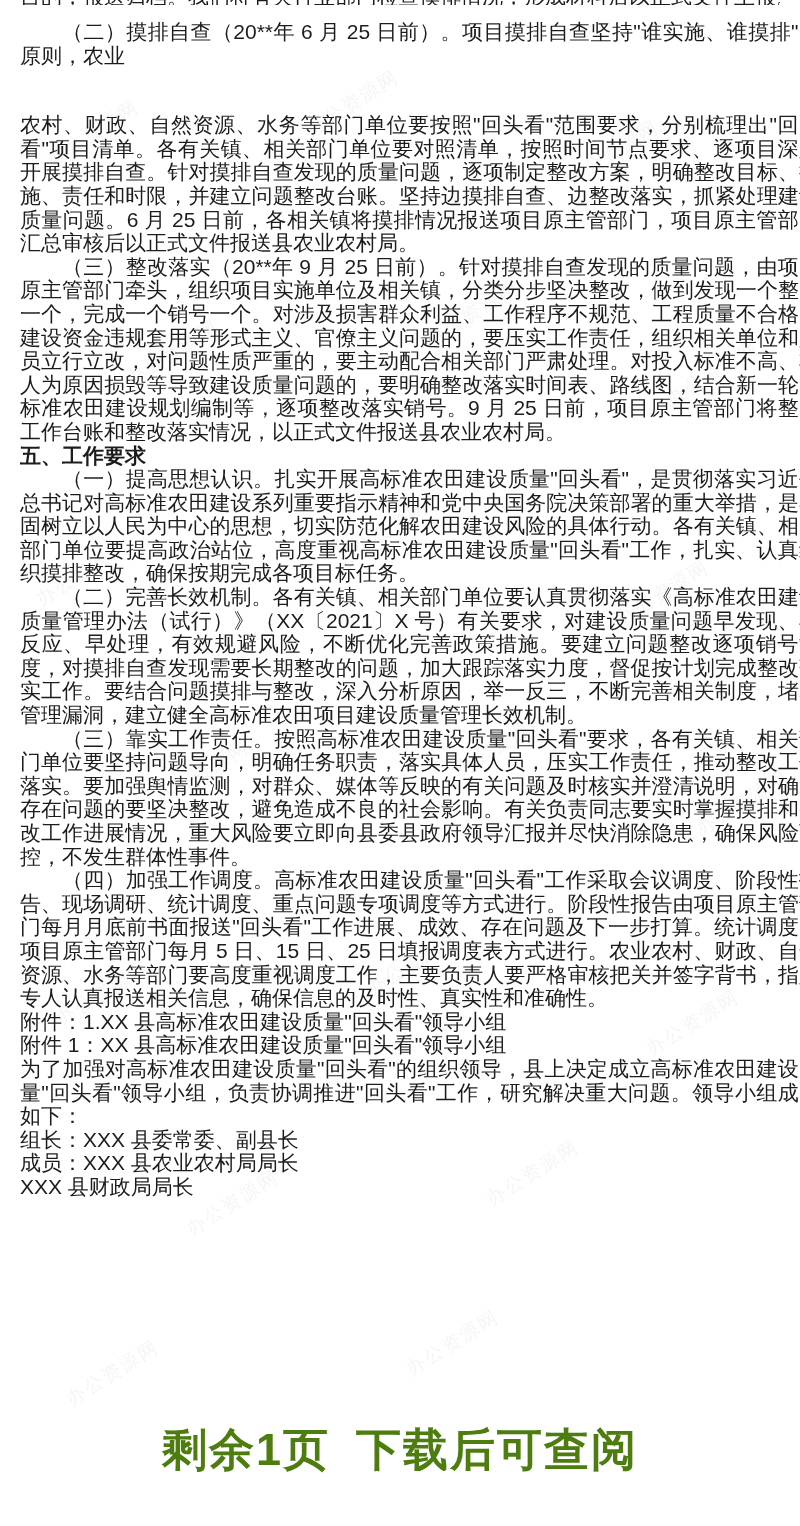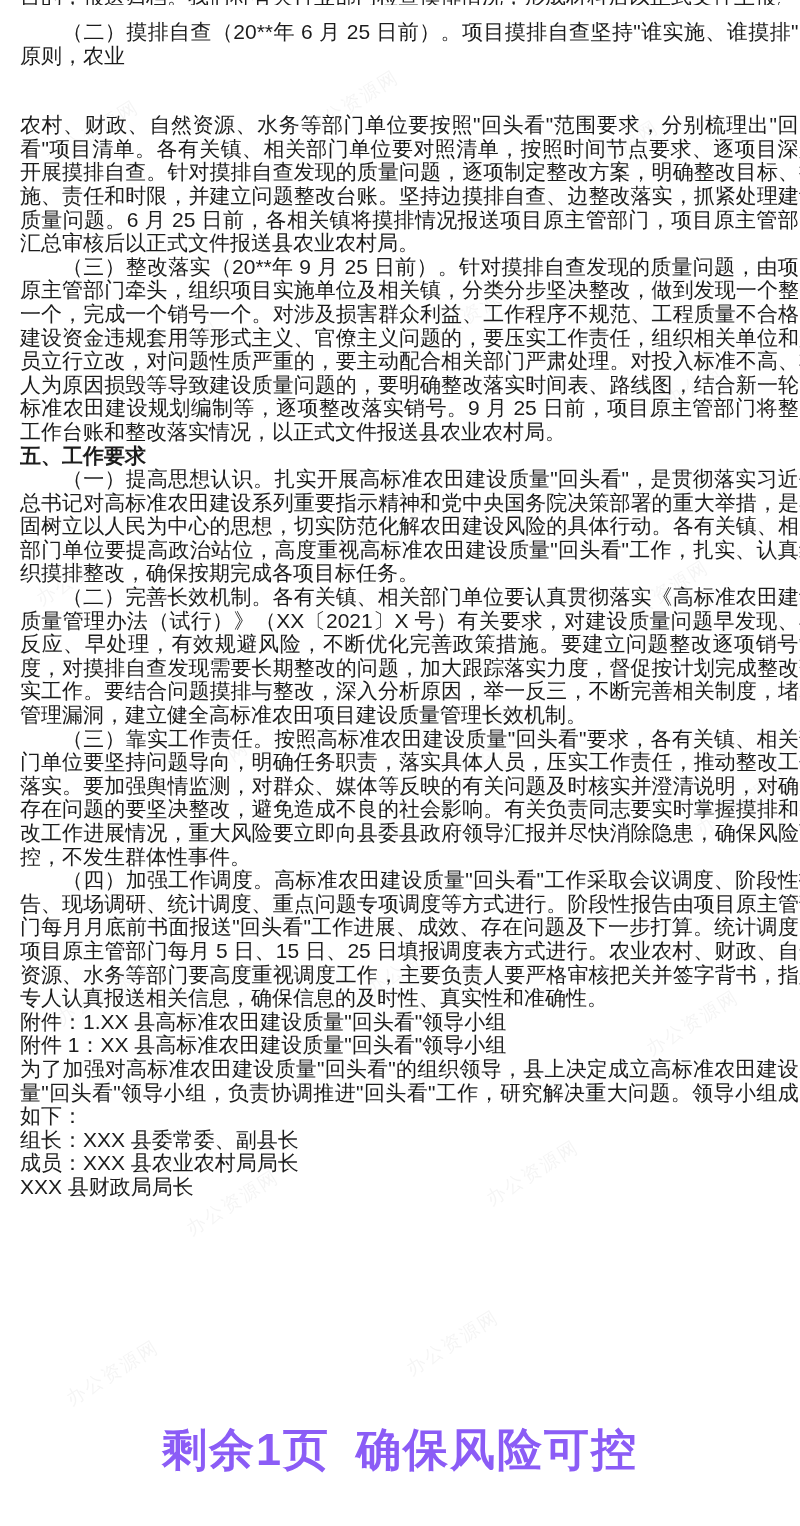--- a/index.html
+++ b/index.html
@@ -79,21 +79,21 @@
   .footer-notice {
     position: absolute;
     left: 0;
     right: 0;
     top: 1420px;
     text-align: center;
     z-index: 3;
   }
   .footer-notice .txt {
     display: inline-block;
-    color: #8b5cf6;
+    color: #4d7c0f;
     font-size: 45px;
     font-weight: bold;
     letter-spacing: 2px;
     font-family: "Liberation Sans", "DejaVu Sans", sans-serif;
   }
   .footer-notice .sp { display: inline-block; width: 26px; }
 </style>
 </head>
 <body>
 
@@ -153,16 +153,16 @@
 
     <p class="p">组长：XXX 县委常委、副县长</p>
 
     <p class="p">成员：XXX 县农业农村局局长</p>
 
     <p class="p">XXX 县财政局局长</p>
 
   </div>
 
   <div class="footer-notice">
-    <span class="txt">剩余1页</span><span class="sp"></span><span class="txt">确保风险可控</span>
+    <span class="txt">剩余1页</span><span class="sp"></span><span class="txt">下载后可查阅</span>
   </div>
 
 </div>
 
 </body></html>

